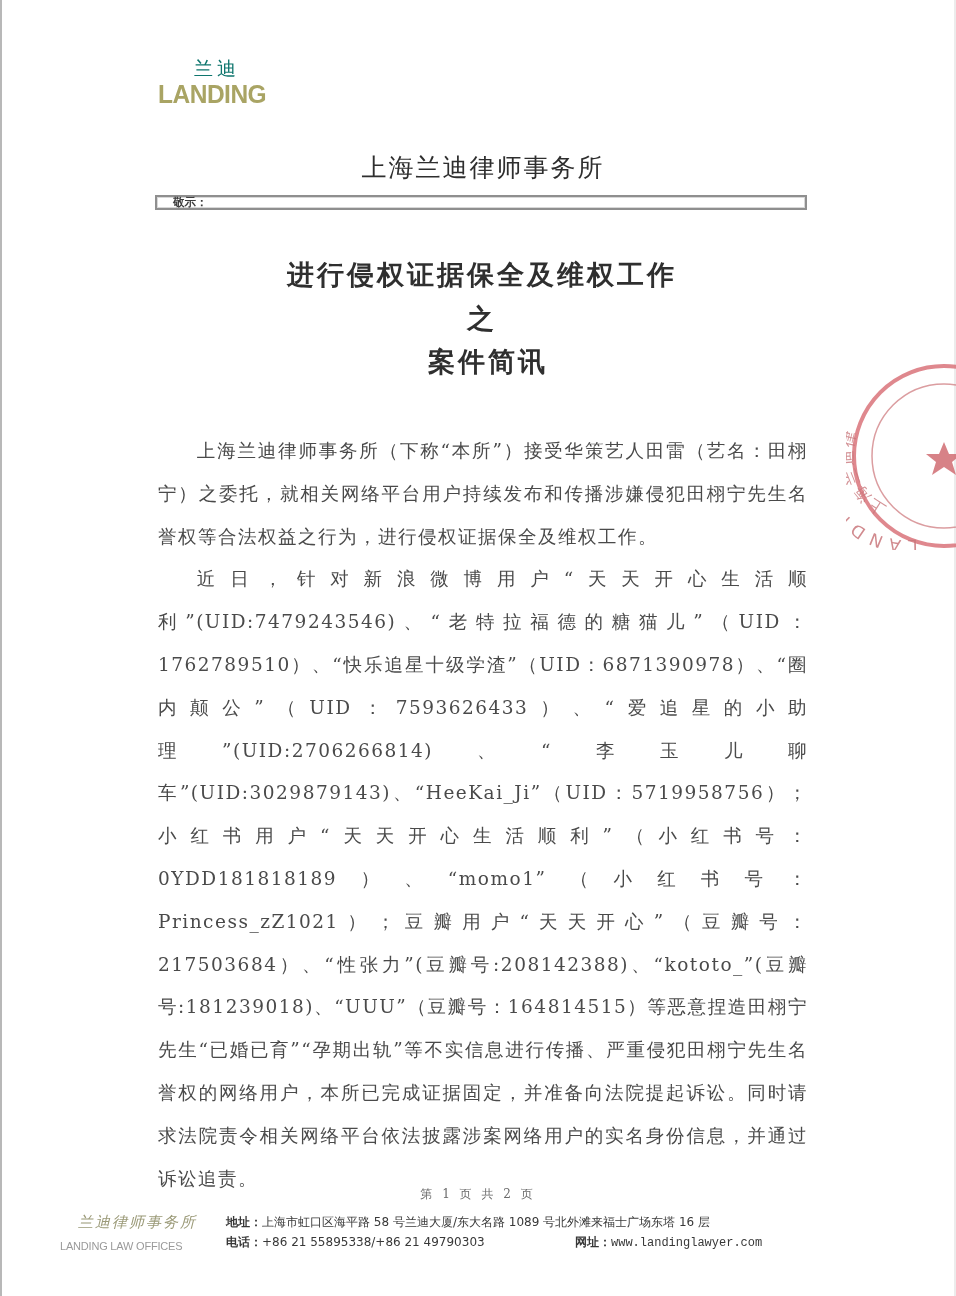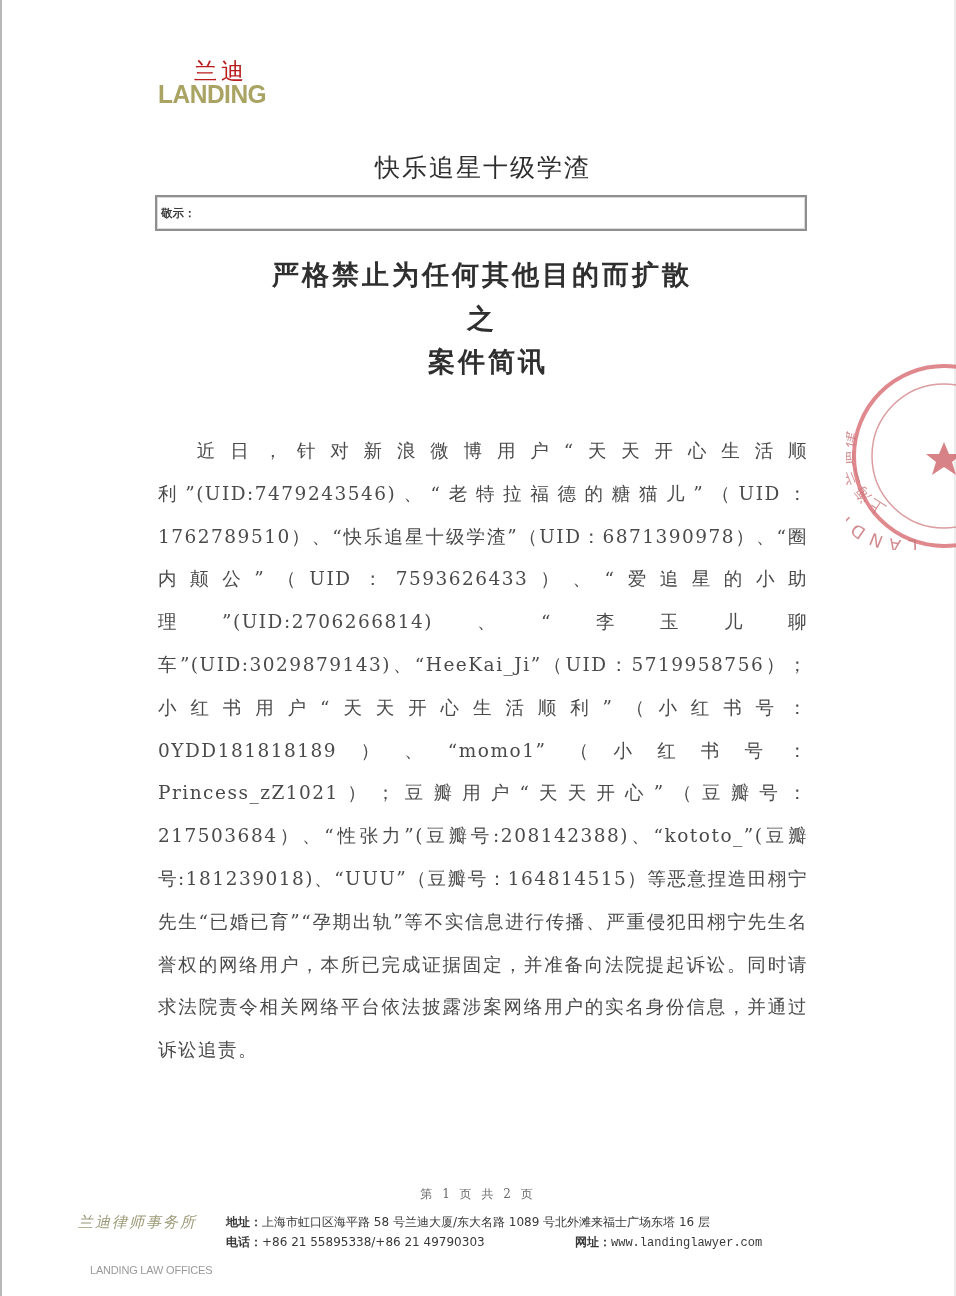--- a/index.html
+++ b/index.html
@@ -20,43 +20,43 @@
       position: absolute; right: 0; top: 0; width: 2px; height: 1296px;
       background: #ececec;
     }
     
     .logo {
       position: absolute; left: 158px; top: 56px; width: 120px; height: 56px;
     }
     .logo-cn {
       position: absolute; left: 36px; top: 0px;
       font-family: "DejaVu Serif", serif;
-      font-size: 23px; letter-spacing: 4px;
-      color: #b91c1c;
+      font-size: 19px; letter-spacing: 4px;
+      color: #0f766e;
     }
     .logo-en {
       position: absolute; left: 0; top: 24px;
       font-family: "Liberation Sans", sans-serif;
       font-weight: bold; font-size: 25px; letter-spacing: -0.5px;
       color: #a9a464;
       transform: scaleX(0.98);
       transform-origin: left;
     }
     .firm-title {
       position: absolute; left: 0; width: 956px; top: 151px;
       text-align: center;
       font-family: "DejaVu Serif", serif;
       font-size: 25px; letter-spacing: 2px; color: #2e2e2e;
       padding-left: 10px;
     }
     .notice-box {
-      position: absolute; left: 155px; top: 195px; width: 652px; height: 36px;
+      position: absolute; left: 155px; top: 195px; width: 652px; height: 15px;
       border: 2px solid #8f8f8f;
       box-shadow: inset 0 0 0 1px #d8d8d8;
-      display: flex; align-items: center; padding-left: 4px;
+      display: flex; align-items: center; padding-left: 16px;
       font-family: "DejaVu Serif", serif;
       font-size: 11.5px; color: #8a8a8a;
     }
     .notice-label { font-weight: bold; color: #3c3c3c; }
     .doc-title {
       position: absolute; left: 0; width: 956px; text-align: center;
       font-family: "DejaVu Serif", serif;
       font-size: 27px; letter-spacing: 3px; color: #2f2f2f;
       font-weight: bold;
     }
@@ -84,23 +84,23 @@
       position: absolute; left: 0; width: 956px; top: 1186px; text-align: center;
       font-family: "DejaVu Serif", serif;
       font-size: 12px; color: #6a6a6a; letter-spacing: 3px;
     }
     .footer-firm-cn {
       position: absolute; left: 78px; top: 1213px;
       font-family: "DejaVu Serif", serif; font-style: italic;
       font-size: 15px; color: #9b9a78; letter-spacing: 2px;
     }
     .footer-firm-en {
-      position: absolute; left: 90px; top: 1240px;
+      position: absolute; left: 60px; top: 1240px;
       font-family: "Liberation Sans", sans-serif;
-      font-size: 11px; color: #9a9a9a; letter-spacing: -0.2px; margin-top: 24px;
+      font-size: 11px; color: #9a9a9a; letter-spacing: -0.2px;
     }
     .footer-line {
       position: absolute; left: 226px;
       font-family: "DejaVu Sans", sans-serif;
       font-size: 12px; color: #383838; white-space: nowrap;
     }
     .footer-line b { font-weight: bold; }
     .fl1 { top: 1214px; }
     .fl2 { top: 1234px; }
     .footer-web {
@@ -114,31 +114,32 @@
 <body>
 
 <div class="left-edge"></div>
 <div class="right-edge"></div>
 
 <div class="logo">
   <div class="logo-cn">兰迪</div>
   <div class="logo-en">LANDING</div>
 </div>
 
-<div class="firm-title">快乐追星十级学渣</div>
+<div class="firm-title">上海兰迪律师事务所</div>
 
 <div class="notice-box">
   <span class="notice-label">敬示：</span>
 </div>
 
-<div class="doc-title t1">严格禁止为任何其他目的而扩散</div>
+<div class="doc-title t1">进行侵权证据保全及维权工作</div>
 <div class="doc-title t2">之</div>
 <div class="doc-title t3">案件简讯</div>
 
 <div class="body-text">
+  <p>上海兰迪律师事务所（下称“本所”）接受华策艺人田雷（艺名：田栩宁）之委托，就相关网络平台用户持续发布和传播涉嫌侵犯田栩宁先生名誉权等合法权益之行为，进行侵权证据保全及维权工作。</p>
   <p>近日，针对新浪微博用户“天天开心生活顺利”(UID:7479243546)、“老特拉福德的糖猫儿”（UID：1762789510）、“快乐追星十级学渣”（UID：6871390978）、“圈内颠公”（UID：7593626433）、“爱追星的小助理”(UID:2706266814)、“李玉儿聊车”(UID:3029879143)、“HeeKai_Ji”（UID：5719958756）；小红书用户“天天开心生活顺利”（小红书号：0YDD181818189）、“momo1”（小红书号：Princess_zZ1021）；豆瓣用户“天天开心”（豆瓣号：217503684）、“性张力”(豆瓣号:208142388)、“kototo_”(豆瓣号:181239018)、“UUU”（豆瓣号：164814515）等恶意捏造田栩宁先生“已婚已育”“孕期出轨”等不实信息进行传播、严重侵犯田栩宁先生名誉权的网络用户，本所已完成证据固定，并准备向法院提起诉讼。同时请求法院责令相关网络平台依法披露涉案网络用户的实名身份信息，并通过诉讼追责。</p>
 </div>
 
 <div class="stamp">
   <svg width="210" height="186" viewBox="0 0 210 186" xmlns="http://www.w3.org/2000/svg">
     <defs>
       <path id="outerArc" d="M 98 168 A 86 86 0 1 1 98 12" fill="none"></path>
       <path id="innerArc" d="M 92 140 A 58 58 0 1 1 92 38" fill="none"></path>
     </defs>
     <circle cx="98" cy="92" r="90" fill="none" stroke="#d9737a" stroke-width="4" opacity="0.85"></circle>

